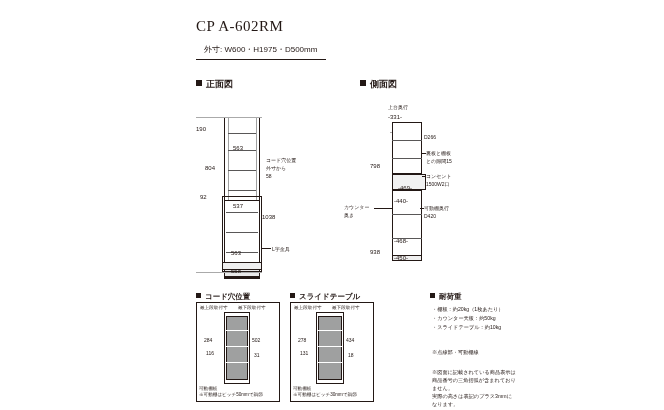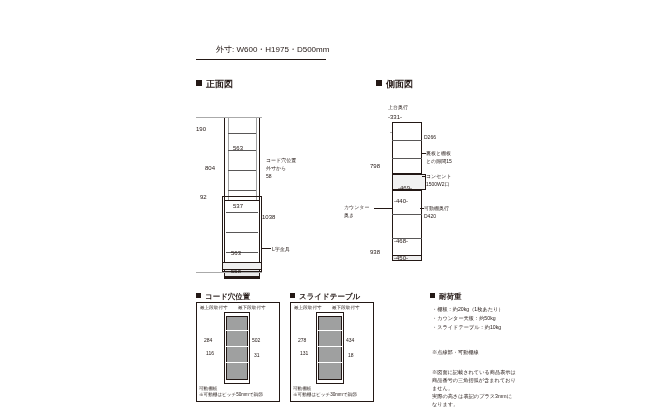--- a/index.html
+++ b/index.html
@@ -17,27 +17,28 @@
   .hl{height:1px;}
   .vl{width:1px;}
   .box{position:absolute;border:1px solid #231815;box-sizing:border-box;}
   .tiny{font-size:4.6px;line-height:1.5;}
 </style>
 </head>
 <body>
 
 <div id="page">
 
-  <div class="abs sub" style="left:216px;top:44px;">外寸: W600・H1975・D500mm</div>
+  <div class="abs ttl" style="left:196px;top:18px;">CP A-602RM</div>
+  <div class="abs sub" style="left:204px;top:44px;">外寸: W600・H1975・D500mm</div>
   <div class="line hl" style="left:196px;top:59px;width:130px;"></div>
 
   <div class="abs sec" style="left:196px;top:78px;">
     <span class="sq"></span><span>正面図</span>
   </div>
-  <div class="abs sec" style="left:376px;top:78px;">
+  <div class="abs sec" style="left:360px;top:78px;">
     <span class="sq"></span><span>側面図</span>
   </div>
 
   <div class="box" style="left:224px;top:117px;width:36px;height:148px;background:#ffffff;"></div>
   <div class="box" style="left:224px;top:265px;width:36px;height:12px;background:#e9e9e9;"></div>
   <div class="box" style="left:224px;top:277px;width:36px;height:0px;"></div>
 
   <div class="line vl" style="left:228px;top:117px;height:148px;background:#9fa0a0;"></div>
   <div class="line vl" style="left:256px;top:117px;height:148px;background:#9fa0a0;"></div>
 

